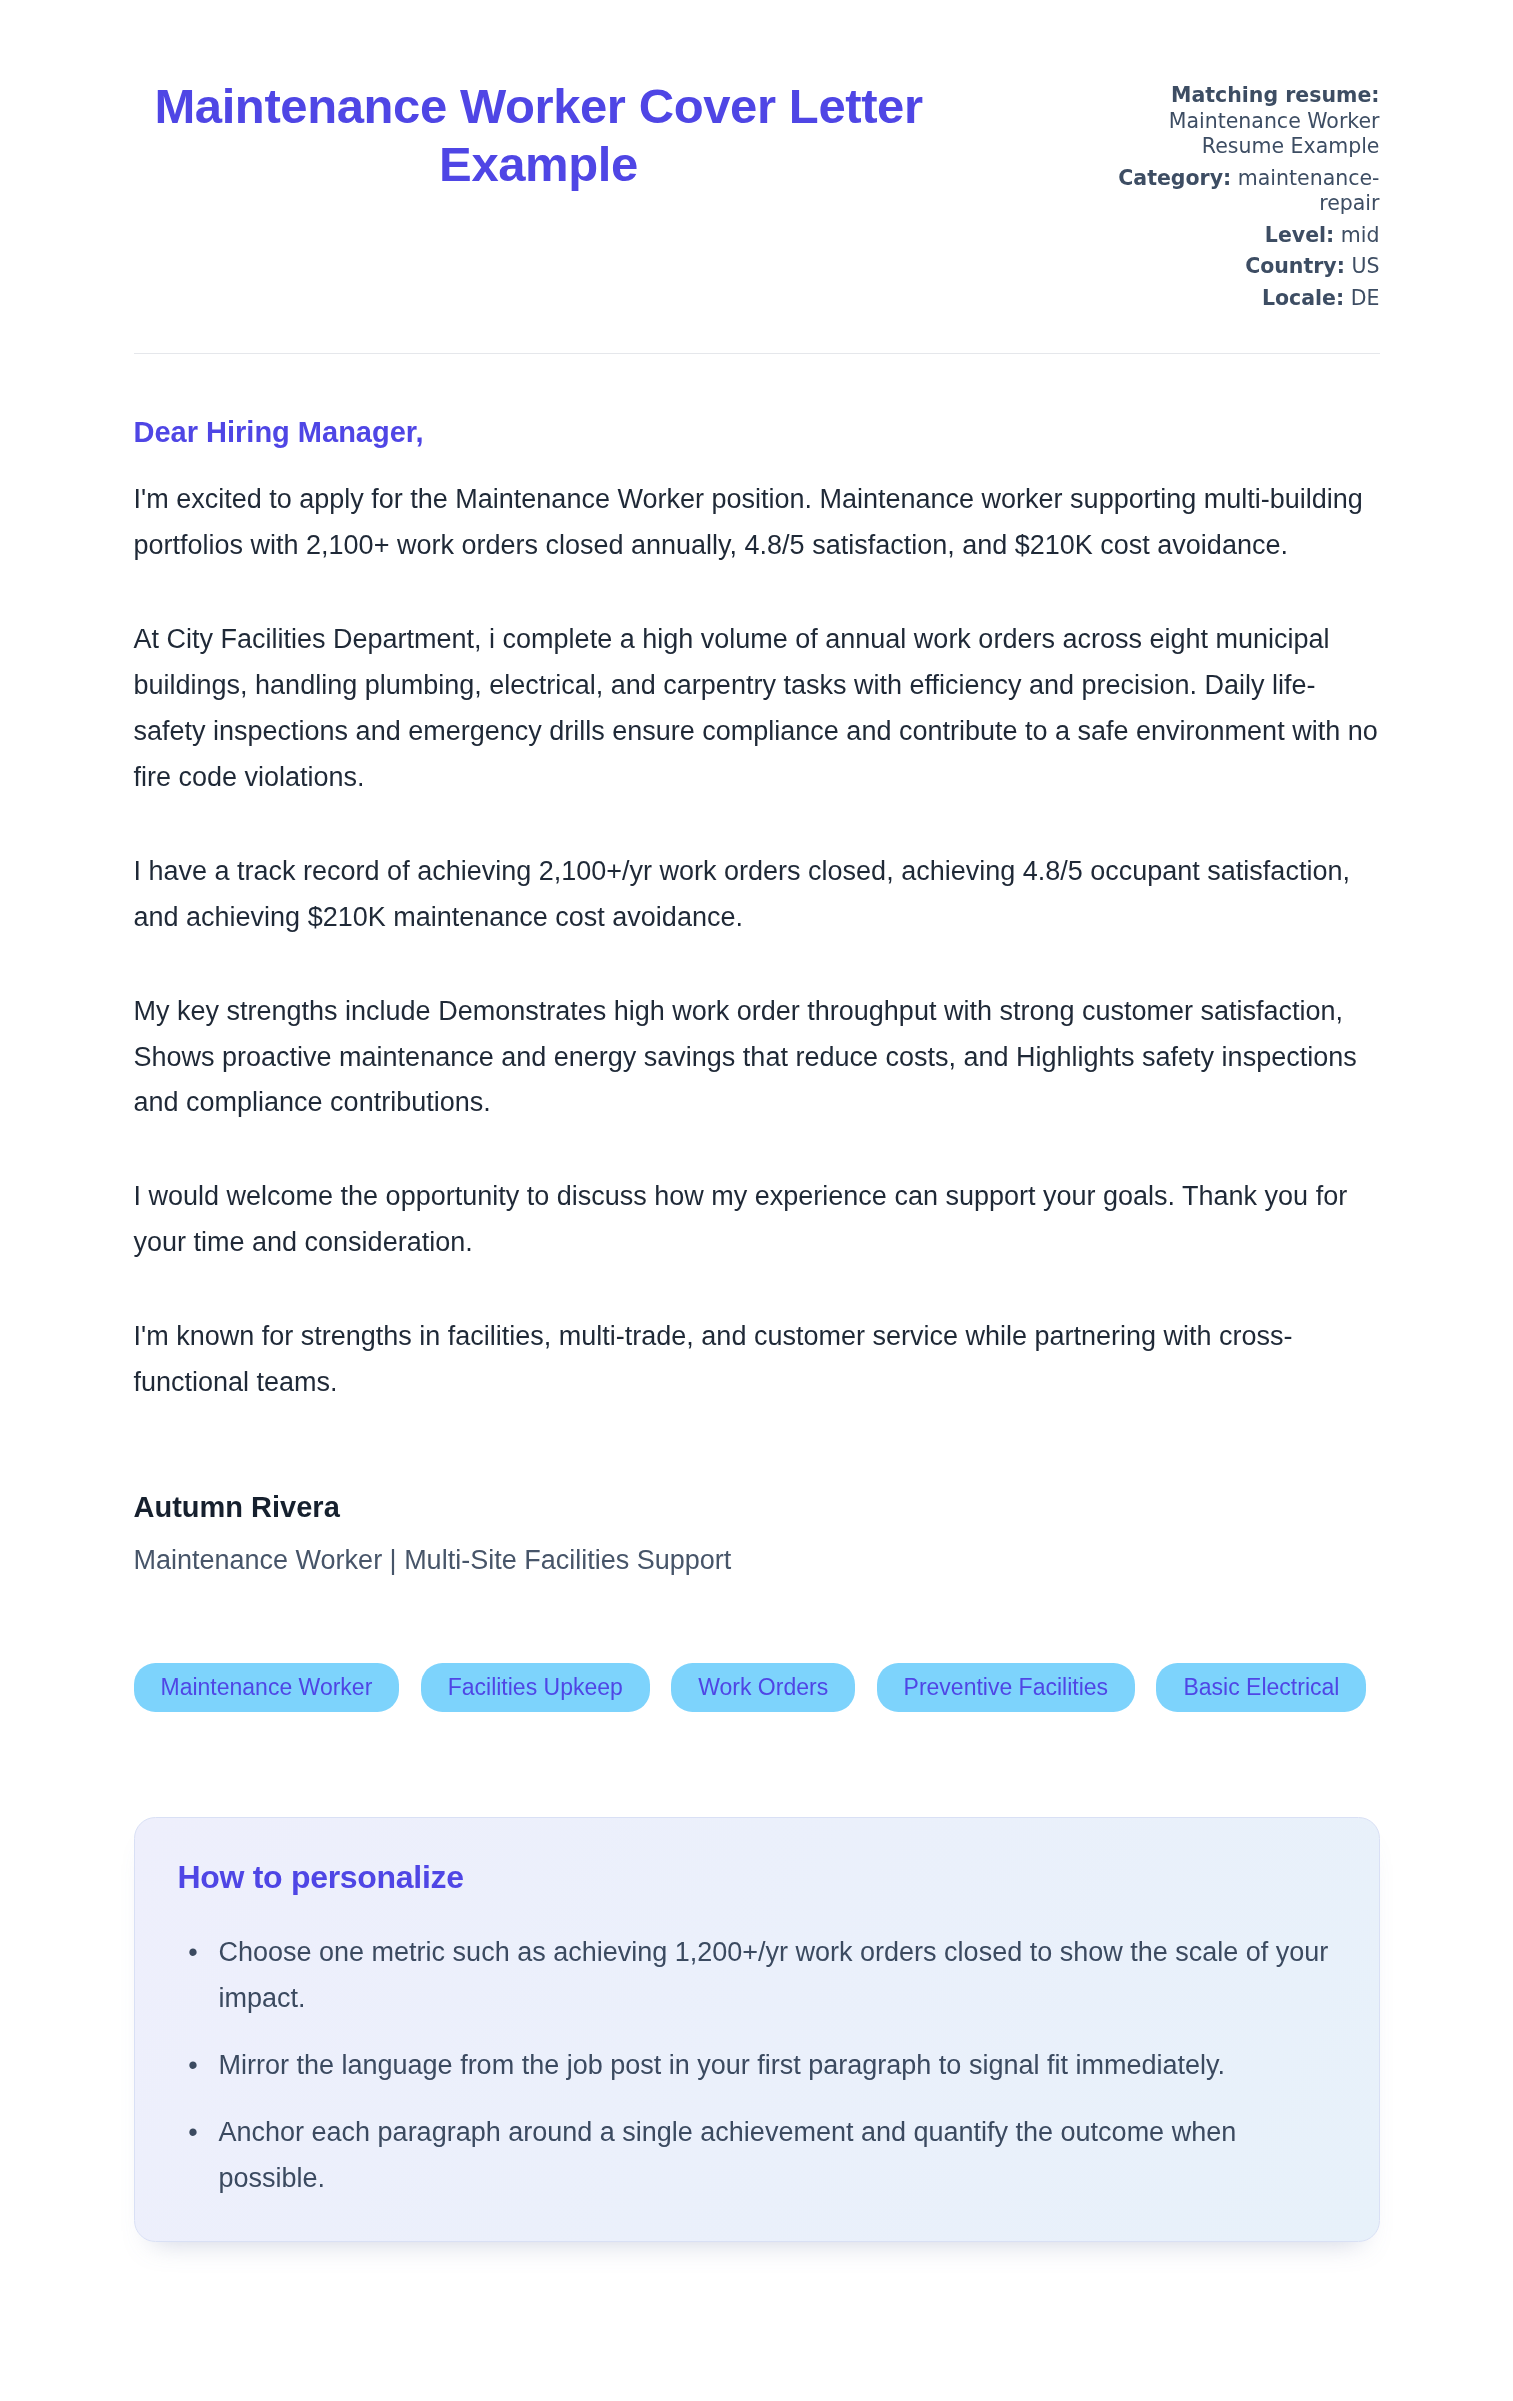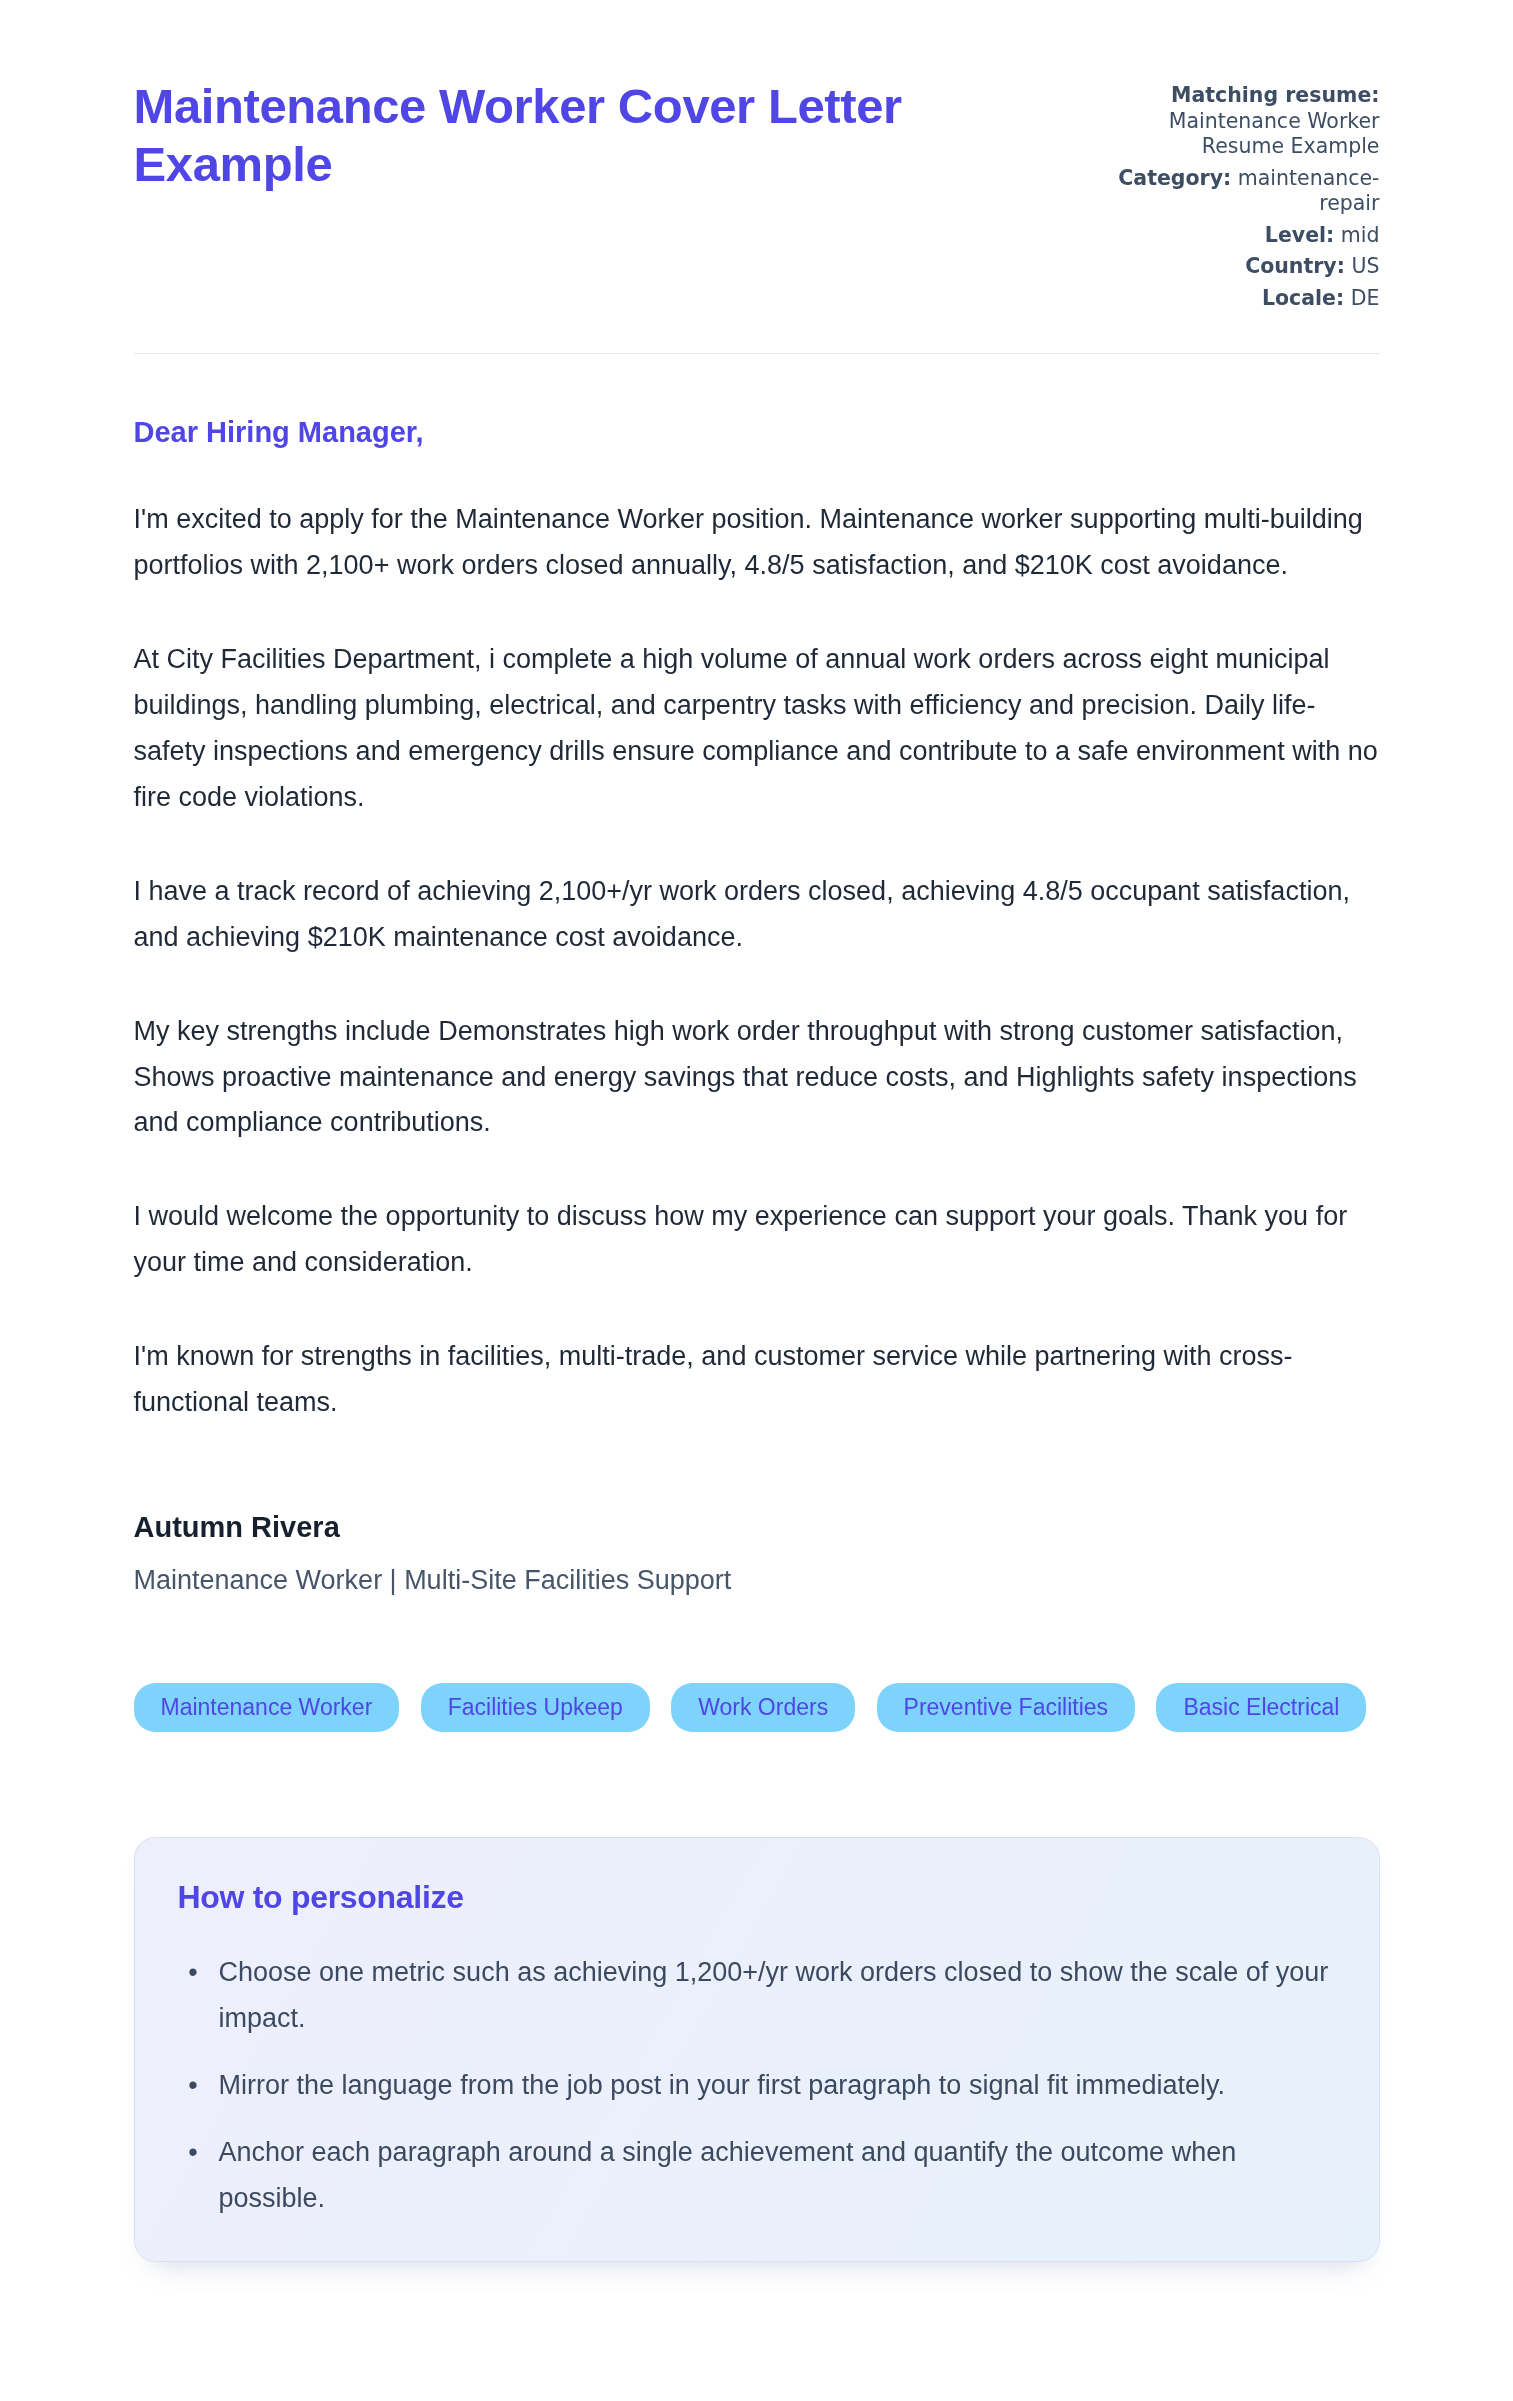--- a/index.html
+++ b/index.html
@@ -6,42 +6,42 @@
   html, body { background:#ffffff; }
   body {
     width:1513px; min-height:2401px;
     font-family:"Liberation Sans", sans-serif;
     -webkit-font-smoothing:antialiased;
   }
   .page { width:1246px; margin:0 auto; padding-top:78px; padding-bottom:84px; }
 
   
   .header { display:flex; justify-content:space-between; align-items:flex-start; margin-bottom:36px; }
-  .header-left { width:881px; }
+  .header-left { width:881px;text-align:center; }
   .page-title {
     font-size:49px; line-height:1.18; font-weight:bold;
     color:#4f46e5; margin-bottom:14.2px; max-width:810px;
     letter-spacing:-0.4px;
   }
   .page-subtitle {
     font-size:34px; line-height:1.16; font-weight:bold;
     color:#3e4d63; max-width:846px; letter-spacing:-0.3px;
   }
   .meta {
     width:267px; text-align:right; padding-top:5.3px;
     font-family:"DejaVu Sans", sans-serif;
     font-size:20.5px; line-height:1.24; color:#3d4d63;
   }
   .meta-item { margin-bottom:6.2px; }
   .meta-item strong { font-weight:bold; }
 
   .divider { border:0; border-top:1.8px solid #e5e7eb; margin:0 0 62px; }
 
   
-  .greeting { color:#4f46e5; font-weight:bold; font-size:29px; margin-bottom:48px; }
+  .greeting { color:#4f46e5; font-weight:bold; font-size:29px; margin-bottom:28px; }
   .para { font-size:27px; line-height:1.7; color:#1f2937; margin-bottom:48px; max-width:1246px; }
 
   .signature { margin-top:85px; }
   .sig-name { font-size:29px; font-weight:bold; color:#16202e; margin-bottom:21px; }
   .sig-role { font-size:27px; color:#475569; }
 
   
   .tags { display:flex; flex-wrap:wrap; gap:21.4px; margin-top:87px; }
   .tag {
     display:inline-block; background:#7dd3fc; color:#4f46e5;

